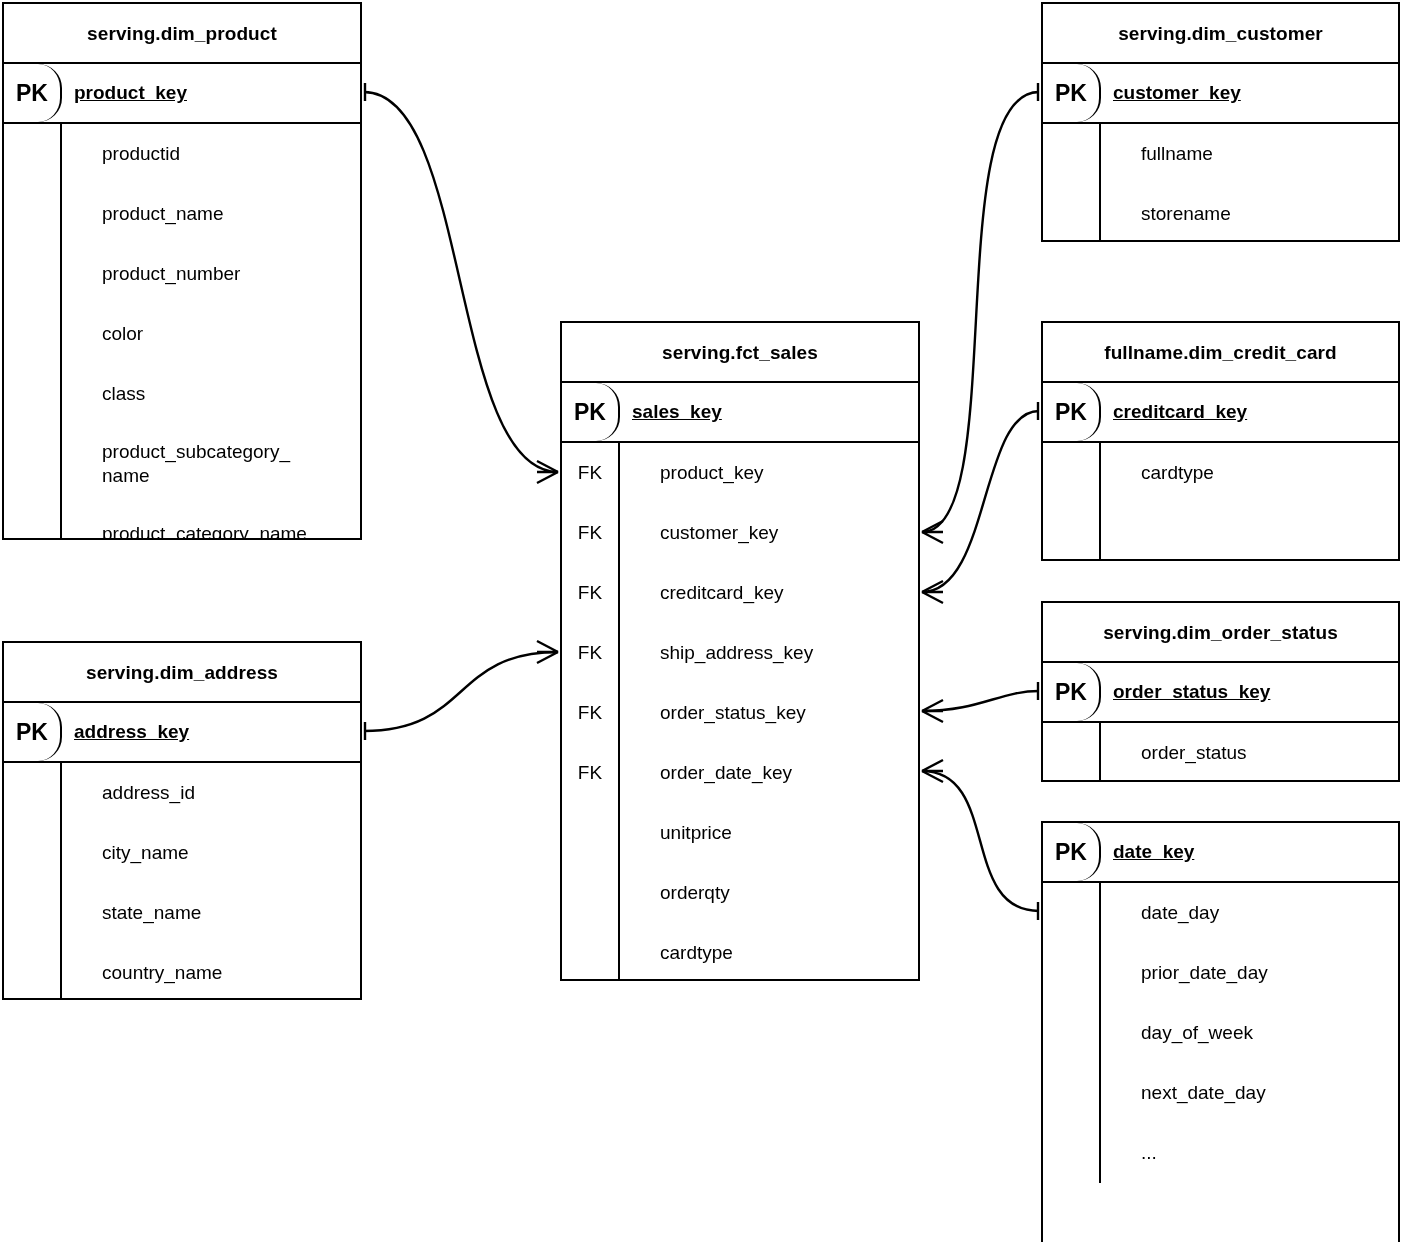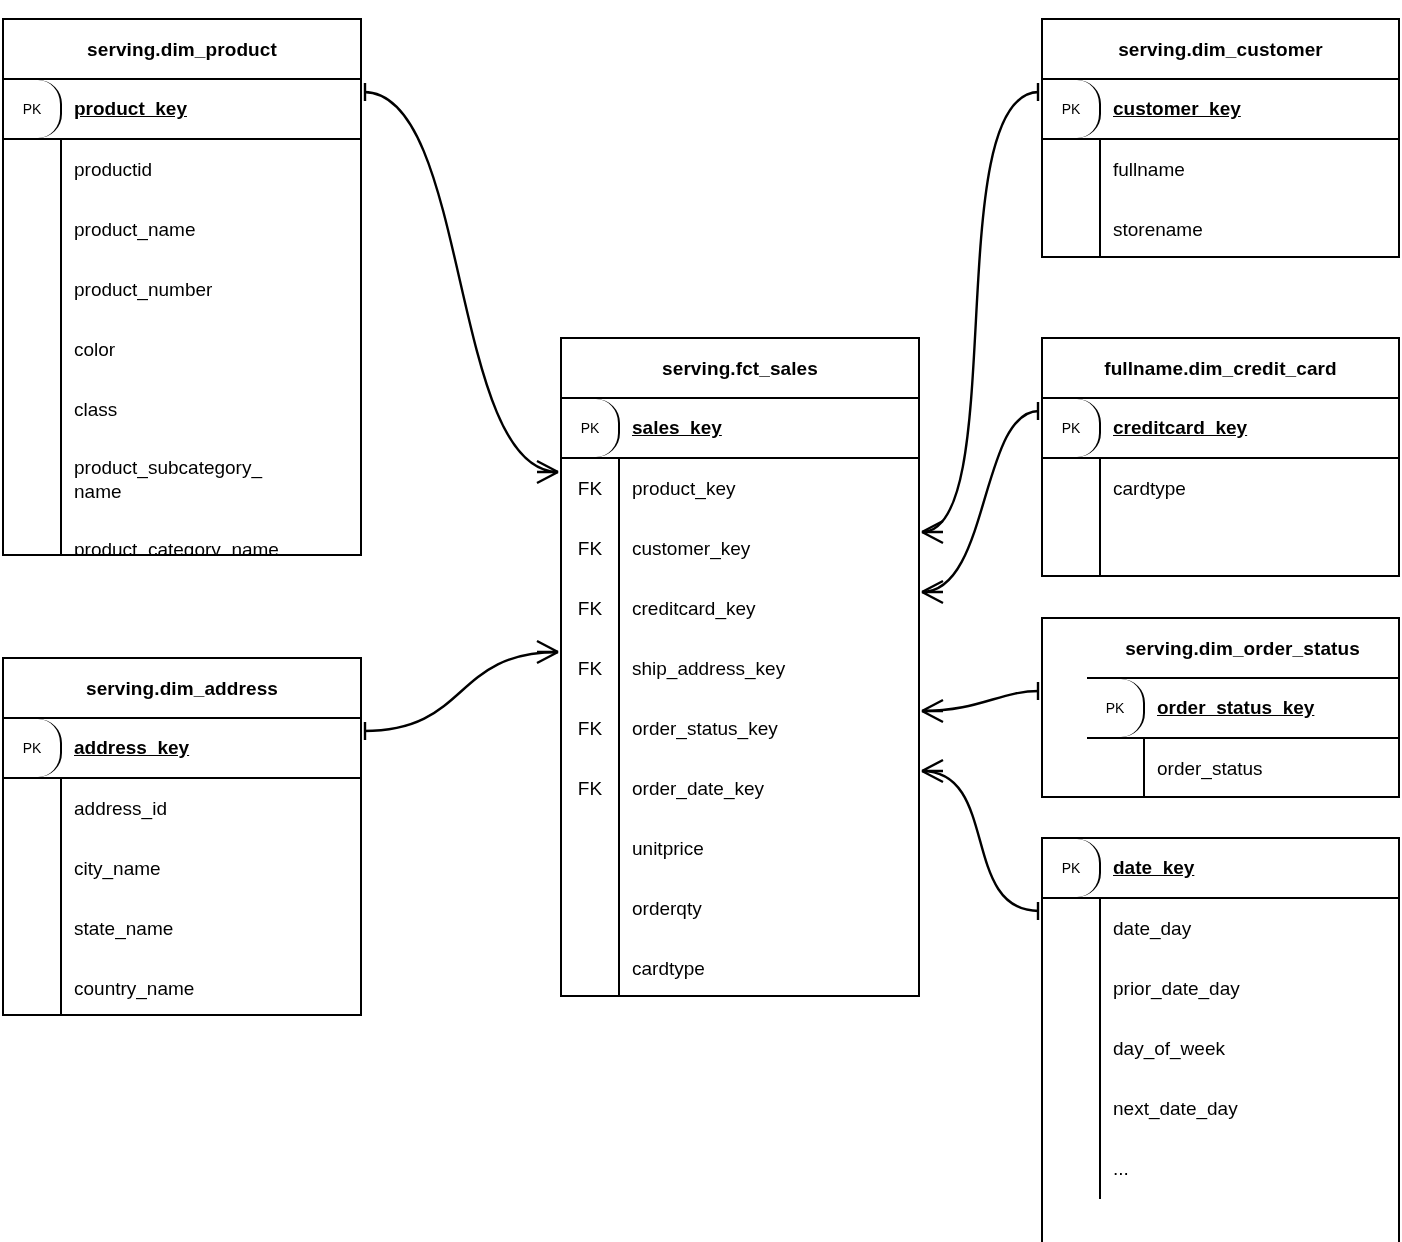--- a/index.html
+++ b/index.html
@@ -17,21 +17,20 @@
     left:0;top:0;
     width:1402px;height:1242px;
     pointer-events:none;
   }
   .entity{
     position:absolute;
     box-sizing:border-box;
     border:2px solid #000;
     background:#fff;
     overflow:hidden;
-    margin-top:16px;
   }
   .ent-title{
     box-sizing:border-box;
     height:60px;
     line-height:60px;
     text-align:center;
     font-weight:bold;
     font-size:19px;
     letter-spacing:0.1px;
     border-bottom:2px solid #000;
@@ -42,33 +41,34 @@
     box-sizing:border-box;
     display:flex;
     height:60px;
     border-bottom:2px solid #000;
     background:#fff;
   }
   .body-rows{
     box-sizing:border-box;
     display:flex;
     background:#fff;
+    gap:28px;
   }
   .keycol{
     box-sizing:border-box;
     width:58px;
     flex:0 0 58px;
     border-right:2px solid #000;
   }
   .keycol.pk{
     display:flex;
     align-items:center;
     justify-content:center;
-    font-weight:normal;
-    font-size:14px;
+    font-weight:bold;
+    font-size:23px;
     border-radius:24px;
   }
   .fkcol{
     box-sizing:border-box;
     width:58px;
     flex:0 0 58px;
     border-right:2px solid #000;
   }
   .namecol{
     box-sizing:border-box;
@@ -254,21 +254,21 @@
         </div>
     </div>
     <div class="body-rows">
       <div class="keycol" style="height:116px;"></div>
       <div class="namecol">
         <div class="attr">cardtype</div>
       </div>
     </div>
   </div>
 
-  <div class="entity" style="left:1041px; top:601px; width:359px; height:181px;padding-left:44px;">
+  <div class="entity" style="left:1041px; top:601px; width:359px; height:181px;">
     <div class="ent-title">serving.dim_order_status</div>
     <div class="pk-row">
       <div class="keycol pk">PK</div>
       <div class="namecol">
           <div class="pk-name">
             <span>order_status_key</span>
           </div>
         </div>
     </div>
     <div class="body-rows">

